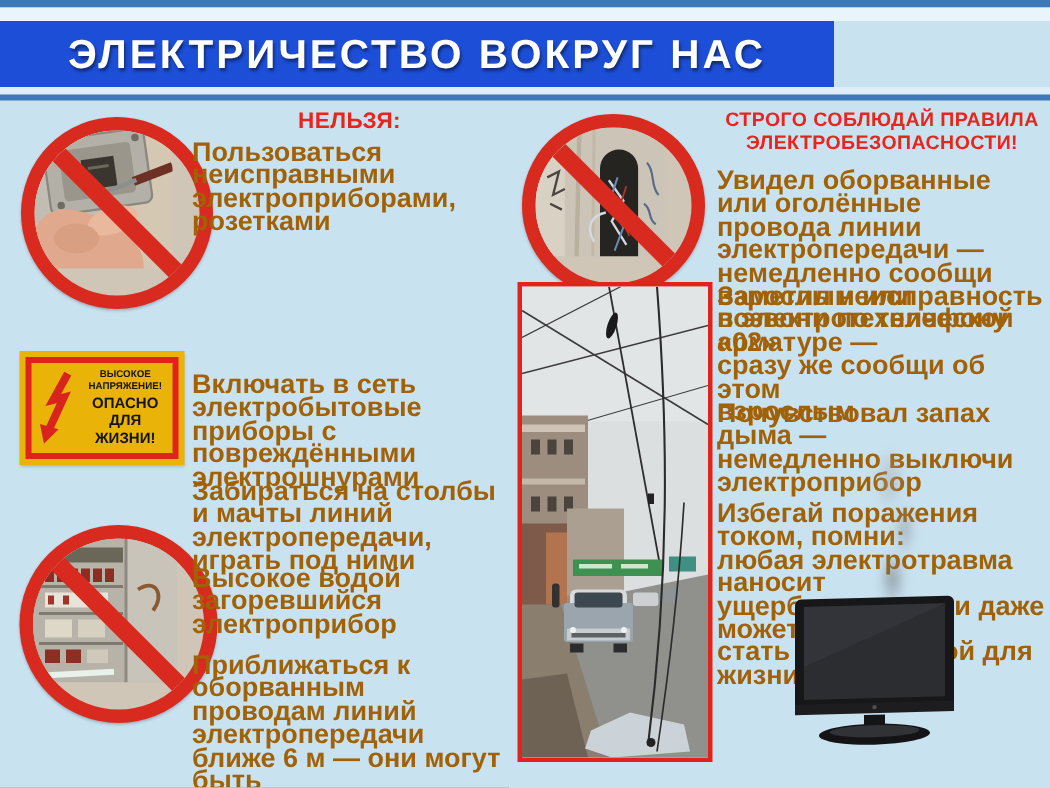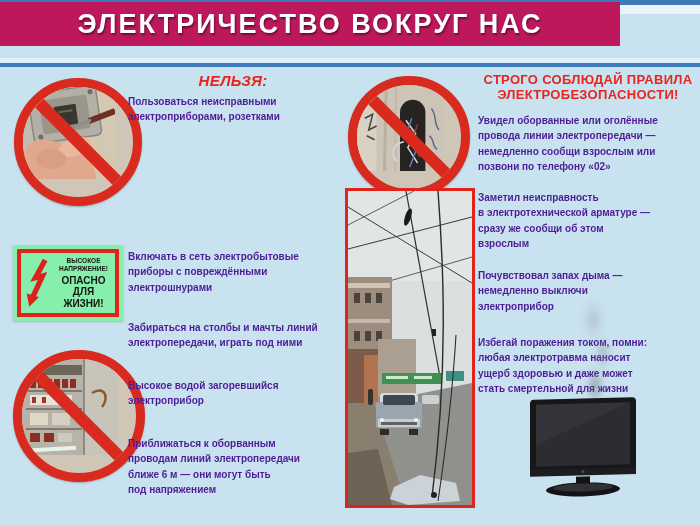--- a/index.html
+++ b/index.html
@@ -5,39 +5,39 @@
   html,body{margin:0;padding:0;background:#9db6c6;}
   .poster{
     position:relative;width:700px;height:525px;margin:0 auto;
     background:#c9e2f0;overflow:hidden;
     font-family:"Liberation Sans",sans-serif;
   }
   
   .strip{position:absolute;left:0;width:700px;}
   .strip.s1{top:0;height:5px;background:#3f7ab8;}
   .strip.s2{top:5px;height:9px;background:#e9f4fb;}
-  .titleband{position:absolute;left:0;top:2px;width:620px;height:44px;background:#be185d;}
+  .titleband{position:absolute;left:0;top:14px;width:556px;height:44px;background:#1d4ed8;}
   .titleband h1{
     margin:0;height:44px;line-height:44px;text-align:center;
     color:#ffffff;font-size:27px;font-weight:bold;letter-spacing:2px;
     text-shadow:1px 2px 2px rgba(0,0,0,.45);white-space:nowrap;
   }
   .strip.s3{top:58px;height:5px;background:#dfeef9;}
   .strip.s4{top:63px;height:4px;background:#3f7ab8;}
 
   
   .redhead{
     position:absolute;color:#e8241c;font-weight:bold;text-align:center;
     white-space:pre-line;letter-spacing:.3px;
   }
-  .redhead.left{left:128px;top:72px;width:210px;font-size:15px;font-style:italic;}
+  .redhead.left{left:128px;top:72px;width:210px;font-size:15px;}
   .redhead.right{left:478px;top:72px;width:220px;font-size:13px;line-height:15px;}
   .rule{
-    position:absolute;margin:0;color:#4c1d95;font-weight:bold;
-    font-size:10px;line-height:15.4px;white-space:pre-line;
+    position:absolute;margin:0;color:#a16207;font-weight:bold;
+    font-size:18px;line-height:15.4px;white-space:pre-line;
   }
   .rule.l{left:128px;width:212px;}
   .rule.r{left:478px;width:220px;}
   .l.i0{top:94px}.l.i1{top:151px}.l.i2{top:249px}.l.i3{top:320px}.l.i4{top:378px}.l.i5{top:436px}
   .r.i0{top:113px}.r.i1{top:190px}.r.i2{top:268px}.r.i3{top:335px}
 
   
   .nosign{
     position:absolute;border-radius:50%;border:9px solid #d92a1f;
     overflow:hidden;background:#cfc6b8;box-shadow:0 1px 2px rgba(0,0,0,.25);
@@ -46,22 +46,22 @@
   .slash{
     position:absolute;left:-12%;top:calc(50% - 6px);width:124%;height:12px;
     background:#d92a1f;transform:rotate(45deg);
   }
   .ns1{left:14px;top:78px;width:110px;height:110px;}
   .ns2{left:13px;top:350px;width:114px;height:114px;}
   .ns3{left:348px;top:76px;width:104px;height:104px;}
 
   
   .hvsign{
-    position:absolute;left:13px;top:245px;width:110px;height:76px;
-    background:#86efac;box-shadow:0 1px 2px rgba(0,0,0,.2);
+    position:absolute;left:13px;top:234px;width:110px;height:76px;
+    background:#eab308;box-shadow:0 1px 2px rgba(0,0,0,.2);
   }
   .hvsign .inner{
     position:absolute;left:4px;top:4px;right:4px;bottom:4px;
     border:4px solid #e0241c;display:flex;align-items:center;
   }
   .hvsign svg{flex:0 0 30px;margin-left:3px;}
   .hvtext{flex:1;text-align:center;color:#14140f;padding-right:2px;}
   .hvtext .small{font-size:6.5px;font-weight:bold;line-height:8px;white-space:pre-line;}
   .hvtext .big{font-size:10px;font-weight:bold;line-height:11.5px;white-space:pre-line;margin-top:2px;}
 

